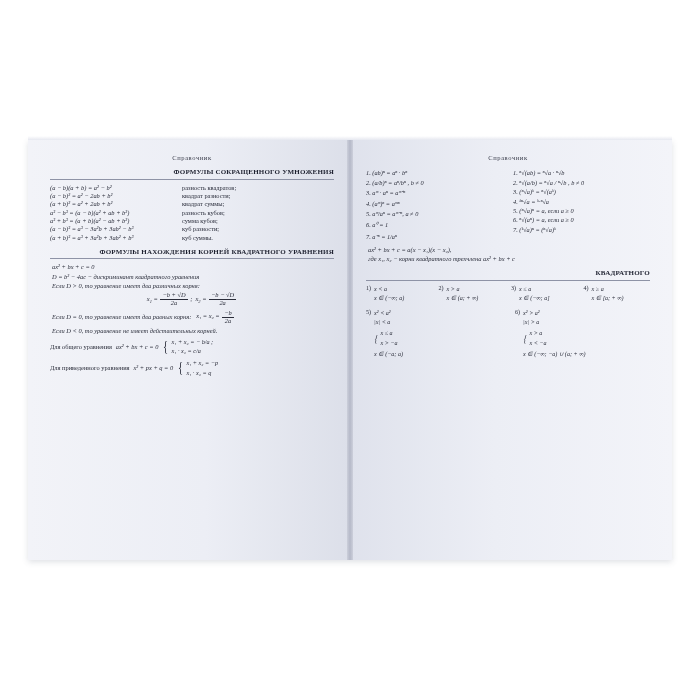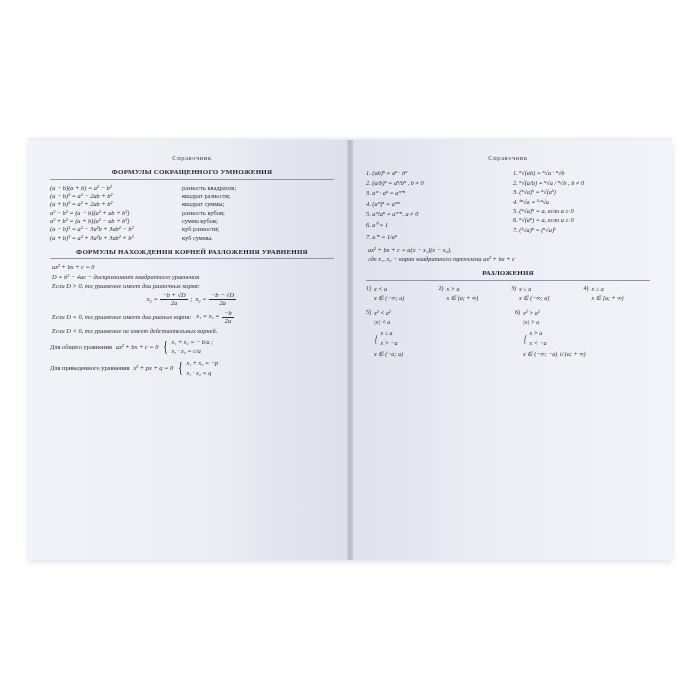--- a/index.html
+++ b/index.html
@@ -67,21 +67,21 @@
     background: linear-gradient(to bottom, #ffffff, #e6e8f0);
   }
   .hdr {
     text-align: center;
     font-size: 6.5px;
     letter-spacing: 0.6px;
     color: #3a3d4c;
     margin-bottom: 6px;
   }
   .sect {
-    text-align: center;
+    text-align: right;
     font-size: 7px;
     font-weight: bold;
     letter-spacing: 0.2px;
     color: #1e2130;
     margin: 7px 0 4px 0;
   }
   .sect.withline {
     border-bottom: 0.6px solid #8e93a6;
     padding-bottom: 2.5px;
   }
@@ -239,21 +239,21 @@
         <div class="row">
           <span class="lhs">(a − b)³ = a³ − 3a²b + 3ab² − b³</span>
           <span class="rhs">куб  разности;</span>
         </div>
         <div class="row">
           <span class="lhs">(a + b)³ = a³ + 3a²b + 3ab² + b³</span>
           <span class="rhs">куб  суммы.</span>
         </div>
       </div>
 
-      <div class="sect withline">ФОРМУЛЫ НАХОЖДЕНИЯ КОРНЕЙ РАЗЛОЖЕНИЯ УРАВНЕНИЯ</div>
+      <div class="sect withline">ФОРМУЛЫ НАХОЖДЕНИЯ КОРНЕЙ КВАДРАТНОГО УРАВНЕНИЯ</div>
 
       <div class="para">ax² + bx + c = 0</div>
       <div class="para">D = b² − 4ac − дискриминант  квадратного  уравнения</div>
       <div class="para">Если  D &gt; 0, то уравнение имеет два различных корня:</div>
 
       <div class="center">
         <span class="nowrap">x<sub>1</sub> =
           <span class="frac">
             <span class="num">−b + √D</span>
             <span class="den">2a</span>
@@ -350,21 +350,21 @@
             </div>
           <div class="item">
               <span class="body">7.  (ᵏ√a)ⁿ = (ⁿ√a)ᵏ</span>
             </div>
         </div>
       </div>
 
       <div class="para">ax² + bx + c = a(x − x₁)(x − x₂),</div>
       <div class="para">где  x₁, x₂ − корни квадратного трехчлена  ax² + bx + c</div>
 
-      <div class="sect withline">РАЗЛОЖЕНИЯ</div>
+      <div class="sect withline">КВАДРАТНОГО</div>
 
       <div class="ineq-grid">
         <div class="ineq">
           <span class="no">1)</span>
           <span class="lines">
             <span style="display:block">x &lt; a</span>
             <span style="display:block">x ∈ (−∞; a)</span>
           </span>
         </div>
         <div class="ineq">

